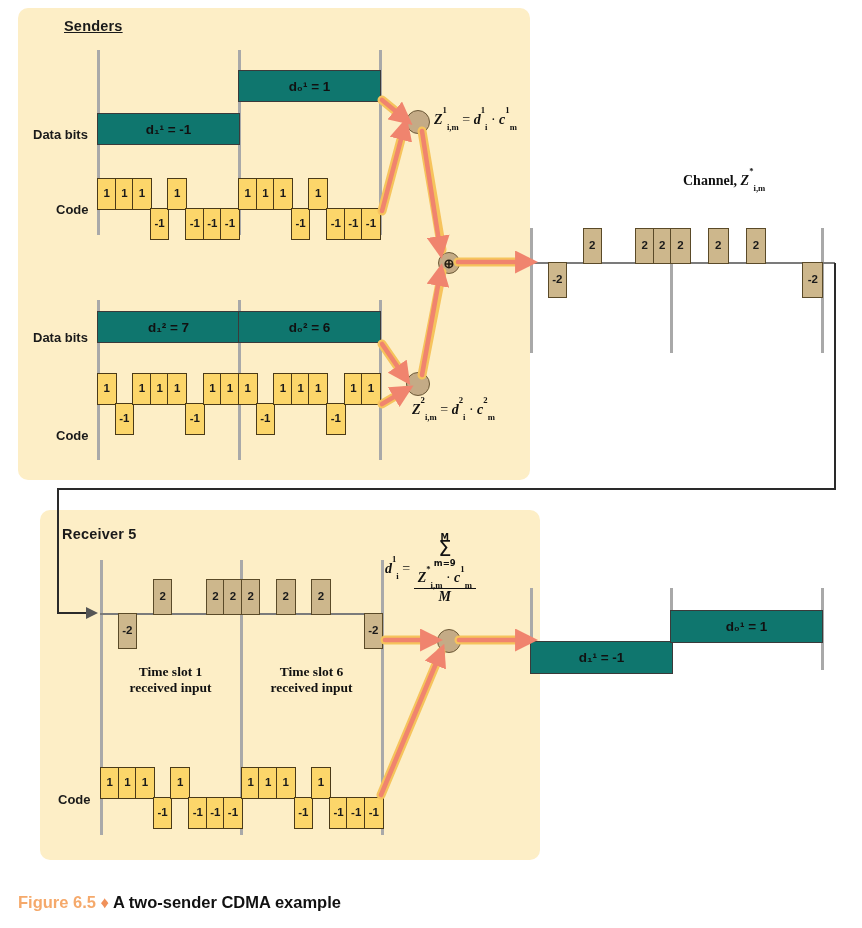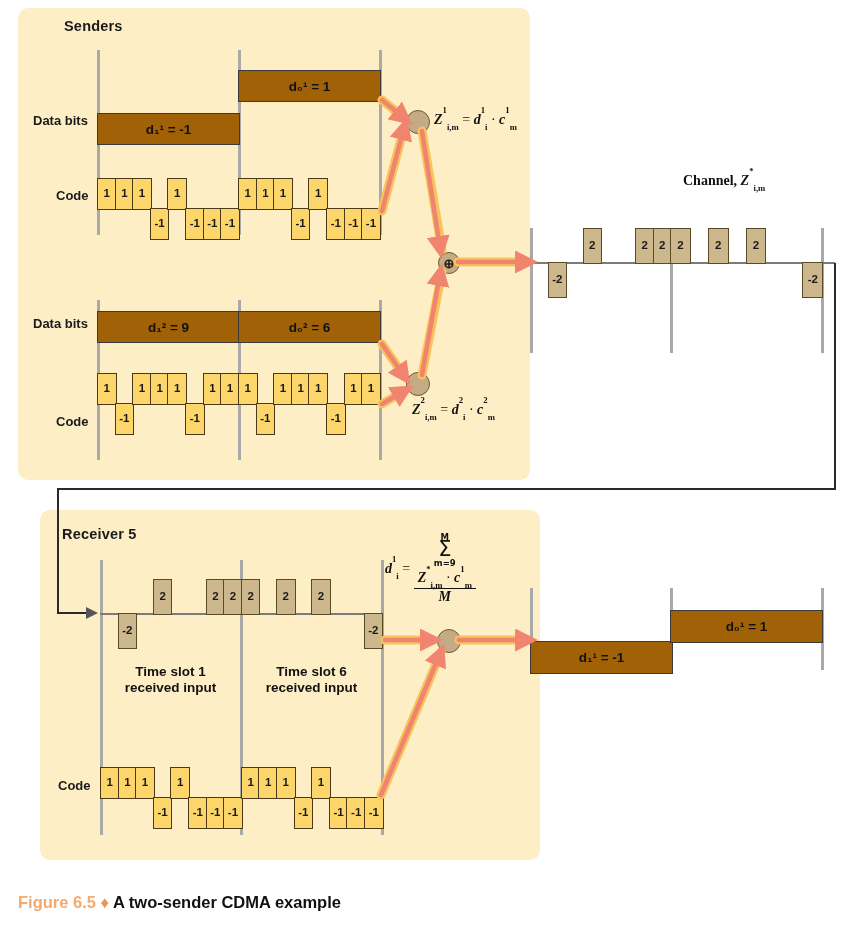--- a/index.html
+++ b/index.html
@@ -3,29 +3,29 @@
 <meta charset="utf-8">
 <style>
   html,body{margin:0;padding:0;background:#ffffff;}
   body{width:862px;height:928px;font-family:"Liberation Sans",sans-serif;position:relative;overflow:hidden;}
 
   .panel{position:absolute;background:#fdeec6;border-radius:10px;}
   #senders-panel{left:18px;top:8px;width:512px;height:472px;}
   #receiver-panel{left:40px;top:510px;width:500px;height:350px;}
 
   .section-title{position:absolute;font-weight:bold;font-size:14.5px;color:#1a1a1a;letter-spacing:.2px;}
-  .row-label{position:absolute;font-weight:bold;font-size:13px;color:#1a1a1a;}
+  .row-label{position:absolute;font-weight:bold;font-size:13px;color:#1a1a1a;margin-top:14px;}
 
   
   .ruler{position:absolute;width:2.5px;background:#a9a9a9;}
   
   .baseline{position:absolute;height:2px;background:#7b7b7b;}
 
   
-  .dbit{position:absolute;background:#a16207;border:1.6px solid #3a3a3a;
+  .dbit{position:absolute;background:#0f766e;border:1.6px solid #3a3a3a;
         display:flex;align-items:center;justify-content:center;
         font-size:13.5px;color:#111;font-weight:bold;}
 
   
   .chip{position:absolute;border:1.5px solid #4a3a18;
         display:flex;align-items:center;justify-content:center;
         font-size:11.5px;font-weight:bold;color:#1a1a1a;line-height:1;}
   .chip.code{background:#fcd66a;}
   .chip.sig{background:#cdb78c;border-color:#5a4a28;}
 
@@ -36,39 +36,39 @@
 
   svg.overlay{position:absolute;left:0;top:0;width:862px;height:928px;pointer-events:none;}
 
   .math{position:absolute;font-family:"Liberation Serif",serif;color:#111;white-space:nowrap;}
   .mvar{font-style:italic;font-weight:bold;}
   sup,sub{font-size:.62em;font-style:normal;font-weight:bold;}
   sub{position:relative;top:.25em;}
   sup{position:relative;top:-.55em;}
 
   .slotcap{position:absolute;text-align:center;font-weight:bold;font-size:13.5px;
-           color:#111;line-height:1.22;}
+           color:#111;line-height:1.22;font-family:Liberation Serif, serif;}
 
   #caption{position:absolute;left:18px;top:893px;font-size:16.5px;font-weight:bold;}
   #caption .fignum{color:#f5a96b;}
   #caption .dia{color:#f0915a;}
   #caption .captxt{color:#111;font-weight:bold;}
 
   .frac{display:inline-block;text-align:center;vertical-align:middle;}
   .frac .num{display:block;padding:0 4px;}
   .frac .den{display:block;border-top:1.6px solid #111;padding:0 4px;}
   .sigma{font-family:"DejaVu Sans",sans-serif;font-size:21px;line-height:.85;font-weight:normal;}
   .siglim{display:block;font-size:8.5px;font-weight:bold;font-style:normal;}
 </style>
 </head>
 <body>
 
 <div class="panel" id="senders-panel"></div>
 
-<div class="section-title" style="left:64px;top:18px;">Senders</div>
+<div class="section-title" style="left:64px;top:18px;text-decoration:underline;">Senders</div>
 
 <div class="row-label" style="left:33px;top:113px;">Data bits</div>
 <div class="row-label" style="left:56px;top:188px;">Code</div>
 
 <div class="ruler" style="left:97px;top:50px;height:185px;"></div>
 <div class="ruler" style="left:238px;top:50px;height:185px;"></div>
 <div class="ruler" style="left:379px;top:50px;height:185px;"></div>
 
 <div class="dbit" style="left:97px;top:113px;width:141px;height:30px;">d₁¹ = -1</div>
 <div class="dbit" style="left:238px;top:70px;width:141px;height:30px;">d₀¹ = 1</div>
@@ -100,21 +100,21 @@
   <span class="mvar">c</span><sup>1</sup><sub>m</sub>
 </div>
 
 <div class="row-label" style="left:33px;top:316px;">Data bits</div>
 <div class="row-label" style="left:56px;top:414px;">Code</div>
 
 <div class="ruler" style="left:97px;top:300px;height:160px;"></div>
 <div class="ruler" style="left:238px;top:300px;height:160px;"></div>
 <div class="ruler" style="left:379px;top:300px;height:160px;"></div>
 
-<div class="dbit" style="left:97px;top:311px;width:141px;height:30px;">d₁² = 9</div>
+<div class="dbit" style="left:97px;top:311px;width:141px;height:30px;">d₁² = 7</div>
 <div class="dbit" style="left:238px;top:311px;width:141px;height:30px;">d₀² = 6</div>
 
 <div class="baseline" style="left:97px;top:403px;width:282px;"></div>
 
 <div class="chip code" style="left:97.0px;top:373px;width:17.6px;height:30px;">1</div>
 <div class="chip code" style="left:114.6px;top:403px;width:17.6px;height:30px;">-1</div>
 <div class="chip code" style="left:132.2px;top:373px;width:17.6px;height:30px;">1</div>
 <div class="chip code" style="left:149.8px;top:373px;width:17.6px;height:30px;">1</div>
 <div class="chip code" style="left:167.4px;top:373px;width:17.6px;height:30px;">1</div>
 <div class="chip code" style="left:185.0px;top:403px;width:17.6px;height:30px;">-1</div>

